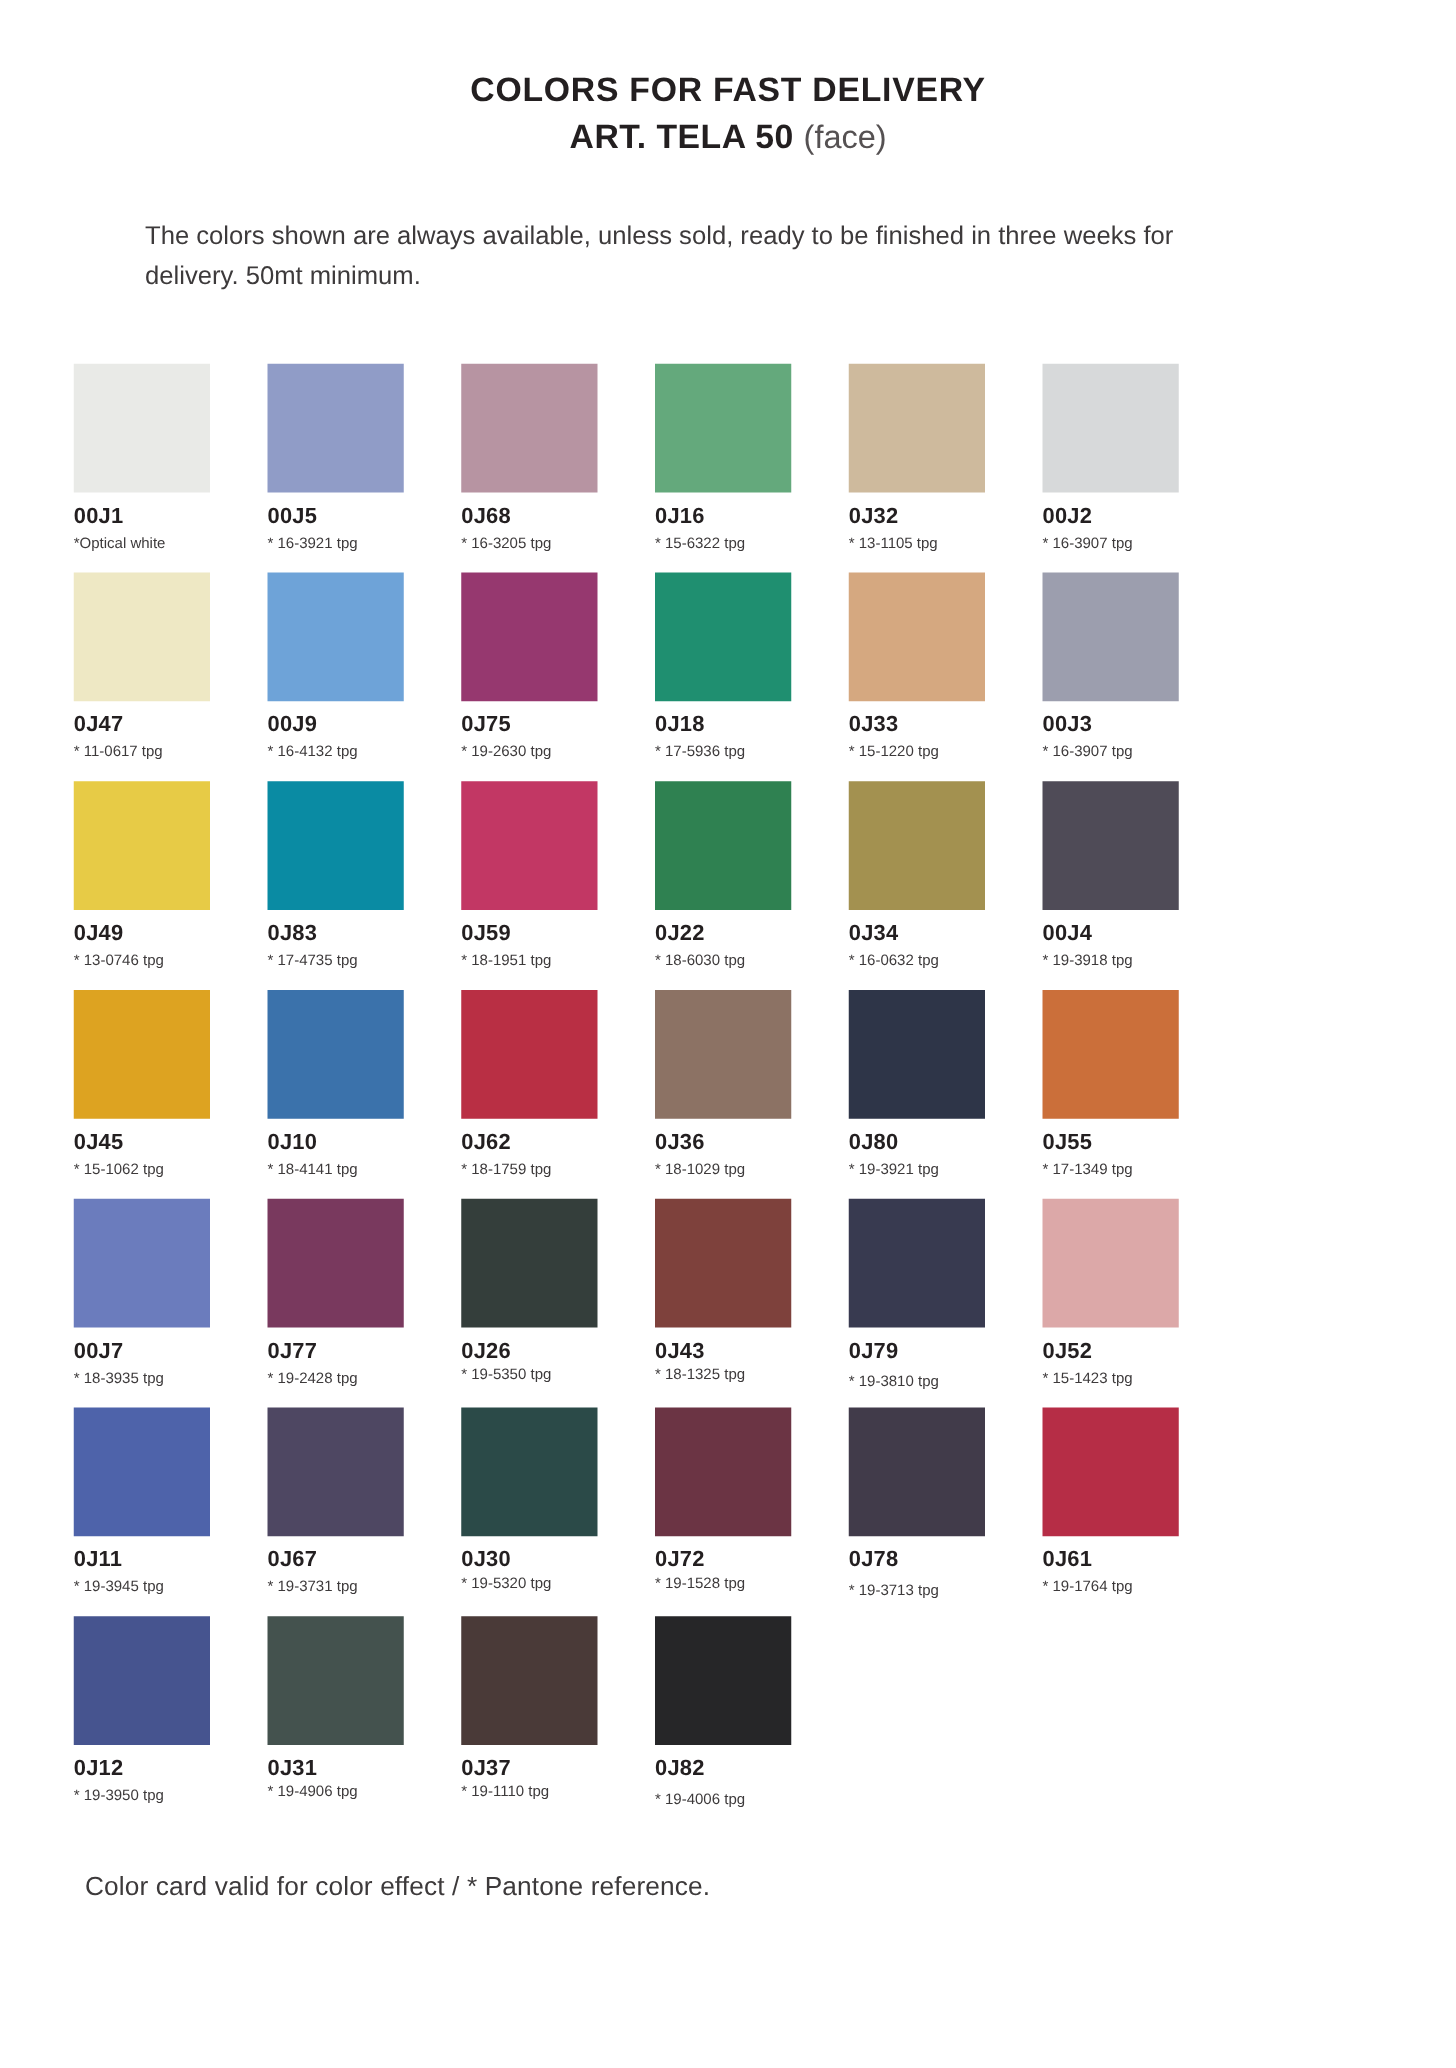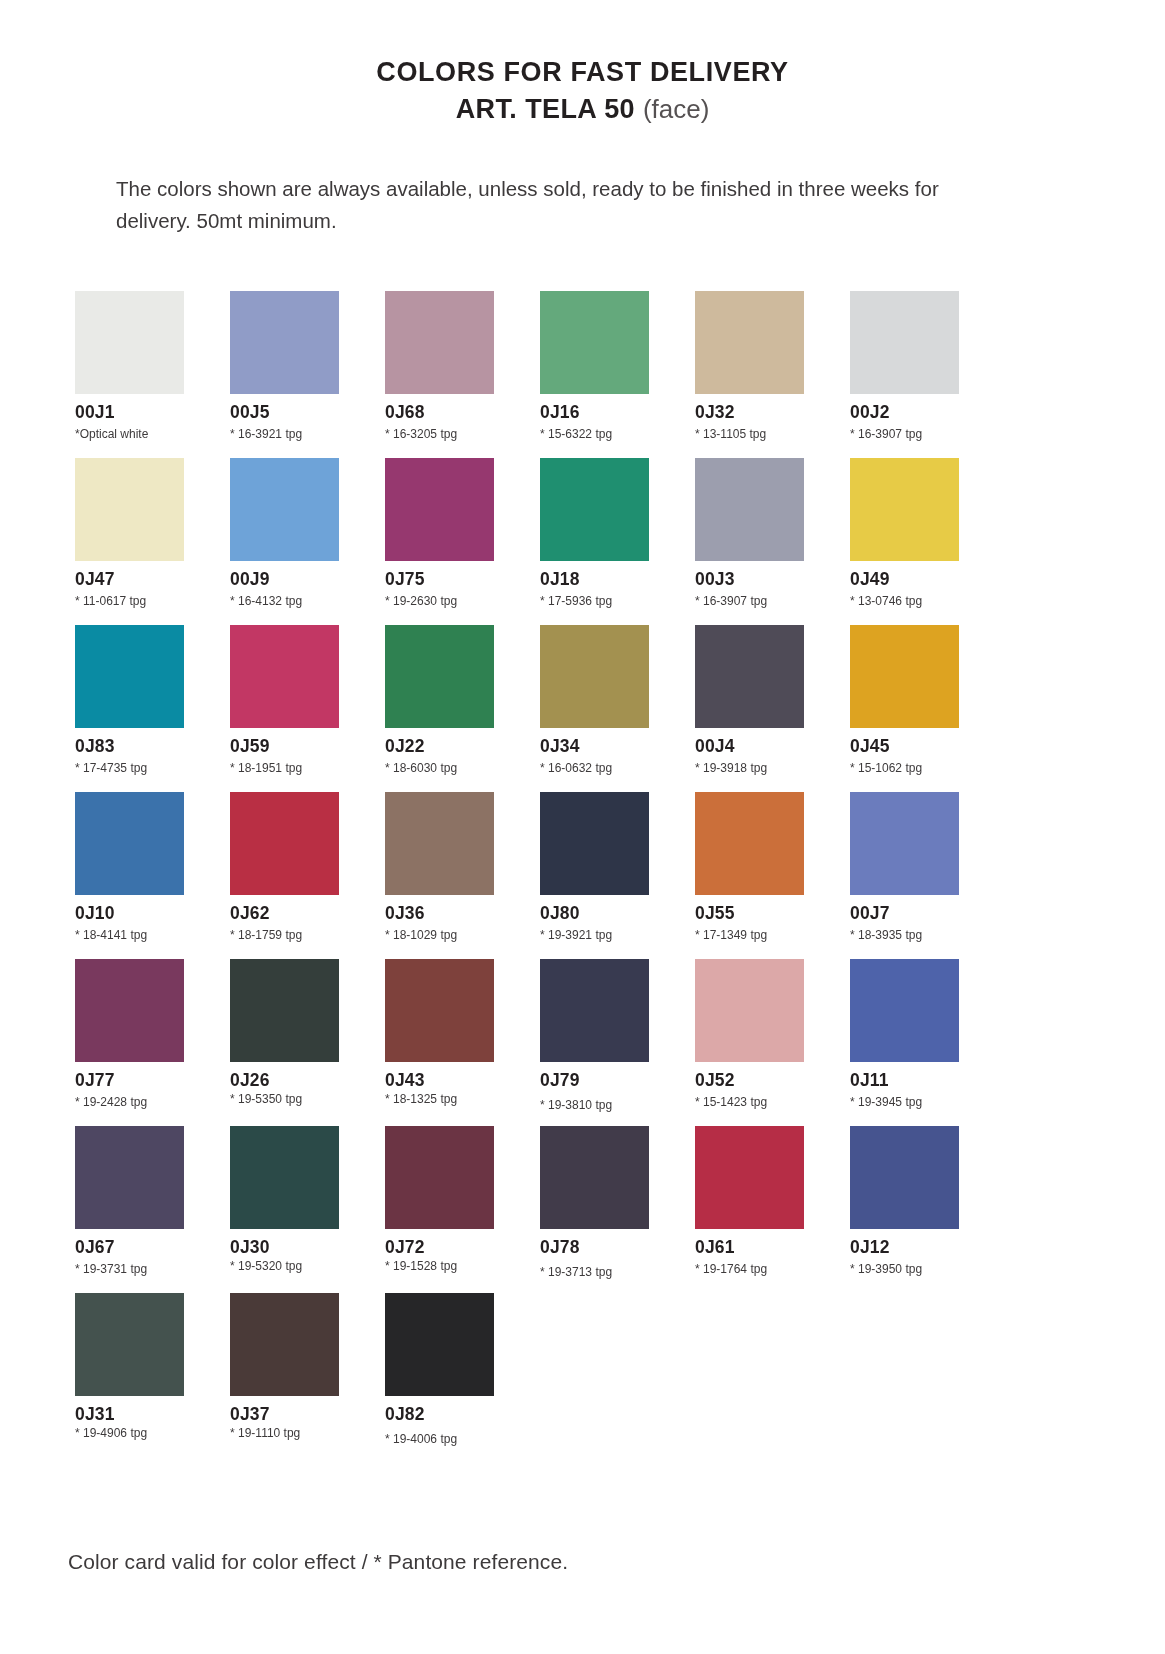--- a/index.html
+++ b/index.html
@@ -54,21 +54,21 @@
     margin: 46px 0 0 116px;
     width: 880px;
     font-size: 20.5px;
     line-height: 1.55;
     color: #3d3a3b;
     font-weight: 400;
   }
 
   
   .grid {
-    margin: 55px 0 0 75px;
+    margin: 55px 0 0 59px;
     width: 900px;
     display: grid;
     grid-template-columns: repeat(6, 155px);
     column-gap: 0px;
     row-gap: 0px;
   }
   .cell {
     width: 155px;
     height: 167px;
     position: relative;
@@ -95,21 +95,21 @@
     white-space: nowrap;
   }
   
   .cell.nudge-up .pantone { margin-top: 3px; }
   .cell.nudge-down .pantone { margin-top: 9px; }
 
   
   .footer {
     position: absolute;
     left: 68px;
-    top: 1550px;
+    top: 1498px;
     font-size: 21px;
     color: #3d3a3b;
     letter-spacing: 0.1px;
   }
 </style>
 </head>
 <body>
 
 <div class="page">
 
@@ -165,20 +165,25 @@
         <span class="chip" style="background: rgb(150, 56, 111);"></span>
         <div class="code">0J75</div>
         <div class="pantone">* 19-2630 tpg</div>
       </div>
       <div class="cell">
         <span class="chip" style="background: rgb(31, 143, 112);"></span>
         <div class="code">0J18</div>
         <div class="pantone">* 17-5936 tpg</div>
       </div>
       <div class="cell">
+        <span class="chip" style="background: rgb(213, 168, 128);"></span>
+        <div class="code">0J33</div>
+        <div class="pantone">* 15-1220 tpg</div>
+      </div>
+      <div class="cell">
         <span class="chip" style="background: rgb(156, 158, 174);"></span>
         <div class="code">00J3</div>
         <div class="pantone">* 16-3907 tpg</div>
       </div>
       <div class="cell">
         <span class="chip" style="background: rgb(231, 203, 70);"></span>
         <div class="code">0J49</div>
         <div class="pantone">* 13-0746 tpg</div>
       </div>
       <div class="cell">

